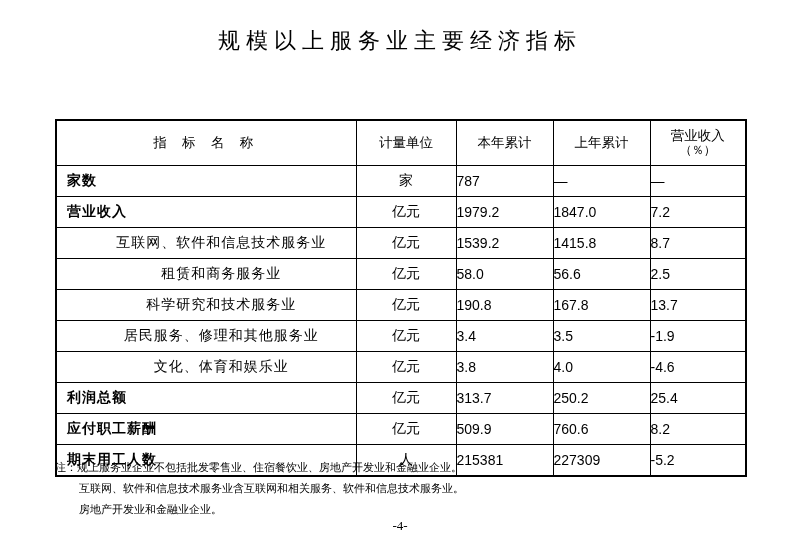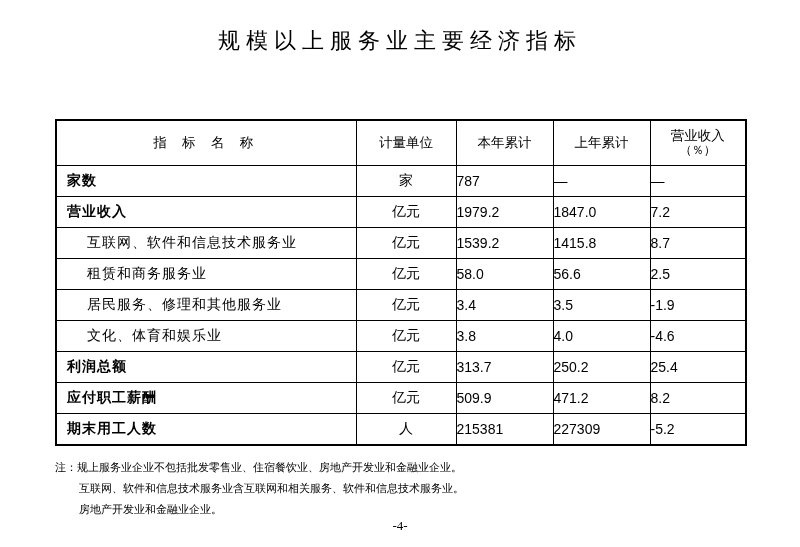--- a/index.html
+++ b/index.html
@@ -74,21 +74,21 @@
     height: 30px;
     font-size: 14px;
     vertical-align: middle;
   }
   .c-name {
     text-align: left;
     padding-left: 10px !important;
     letter-spacing: 1px;
   }
   .c-name.bold { font-weight: bold; }
-  .c-name.indent { padding-left: 30px !important; }
+  .c-name.indent { padding-left: 30px !important; text-align: center; }
   .c-unit {
     text-align: center;
   }
   .c-num {
     text-align: left;
     font-family: "Liberation Sans", sans-serif;
     font-size: 13px;
   }
   col.w-name { width: 300px; }
   col.w-unit { width: 100px; }
@@ -169,20 +169,27 @@
             <td class="c-num">8.7</td>
           </tr>
           <tr class="row">
             <td class="c-name indent">租赁和商务服务业</td>
             <td class="c-unit">亿元</td>
             <td class="c-num">58.0</td>
             <td class="c-num">56.6</td>
             <td class="c-num">2.5</td>
           </tr>
           <tr class="row">
+            <td class="c-name indent">科学研究和技术服务业</td>
+            <td class="c-unit">亿元</td>
+            <td class="c-num">190.8</td>
+            <td class="c-num">167.8</td>
+            <td class="c-num">13.7</td>
+          </tr>
+          <tr class="row">
             <td class="c-name indent">居民服务、修理和其他服务业</td>
             <td class="c-unit">亿元</td>
             <td class="c-num">3.4</td>
             <td class="c-num">3.5</td>
             <td class="c-num">-1.9</td>
           </tr>
           <tr class="row">
             <td class="c-name indent">文化、体育和娱乐业</td>
             <td class="c-unit">亿元</td>
             <td class="c-num">3.8</td>
@@ -193,21 +200,21 @@
             <td class="c-name bold">利润总额</td>
             <td class="c-unit">亿元</td>
             <td class="c-num">313.7</td>
             <td class="c-num">250.2</td>
             <td class="c-num">25.4</td>
           </tr>
           <tr class="row">
             <td class="c-name bold">应付职工薪酬</td>
             <td class="c-unit">亿元</td>
             <td class="c-num">509.9</td>
-            <td class="c-num">471.2</td>
+            <td class="c-num">760.6</td>
             <td class="c-num">8.2</td>
           </tr>
           <tr class="row">
             <td class="c-name bold">期末用工人数</td>
             <td class="c-unit">人</td>
             <td class="c-num">215381</td>
             <td class="c-num">227309</td>
             <td class="c-num">-5.2</td>
           </tr>
         </tbody>

